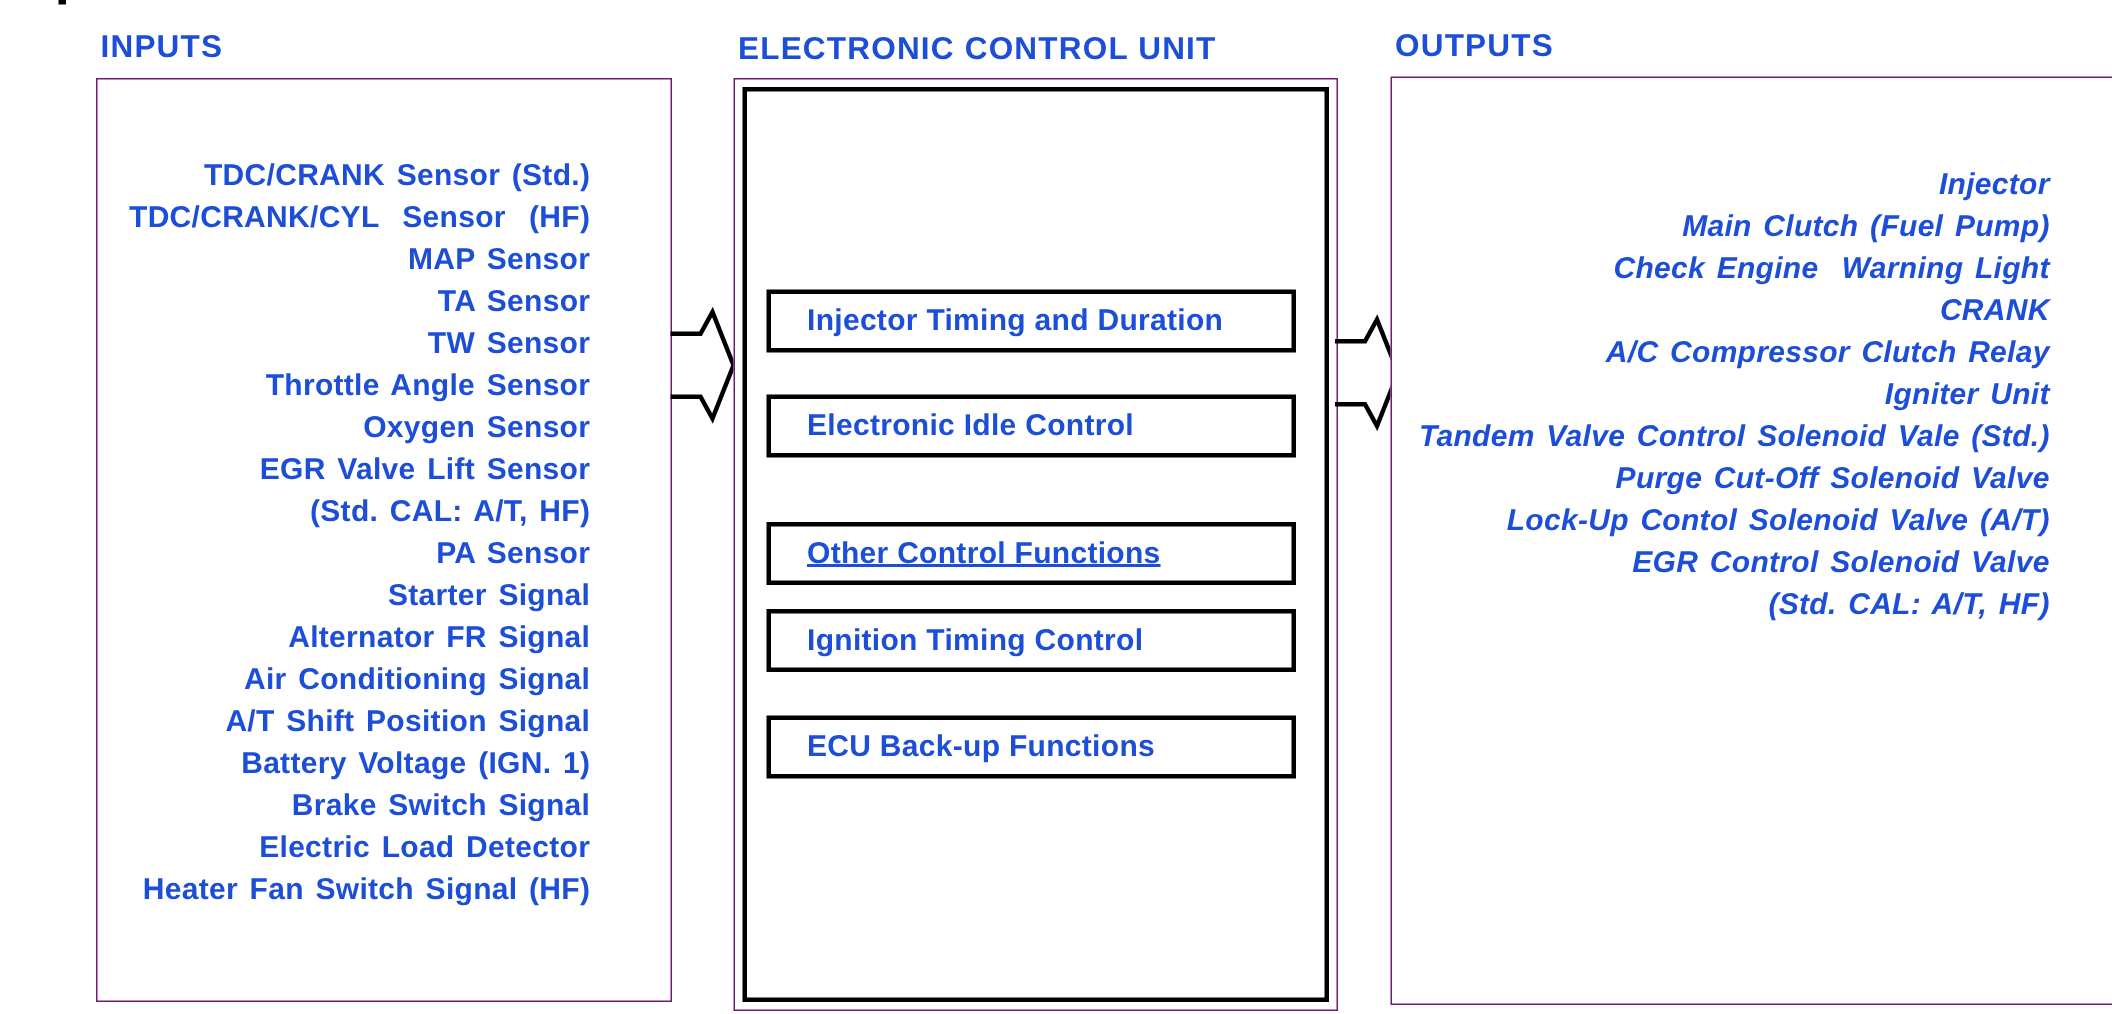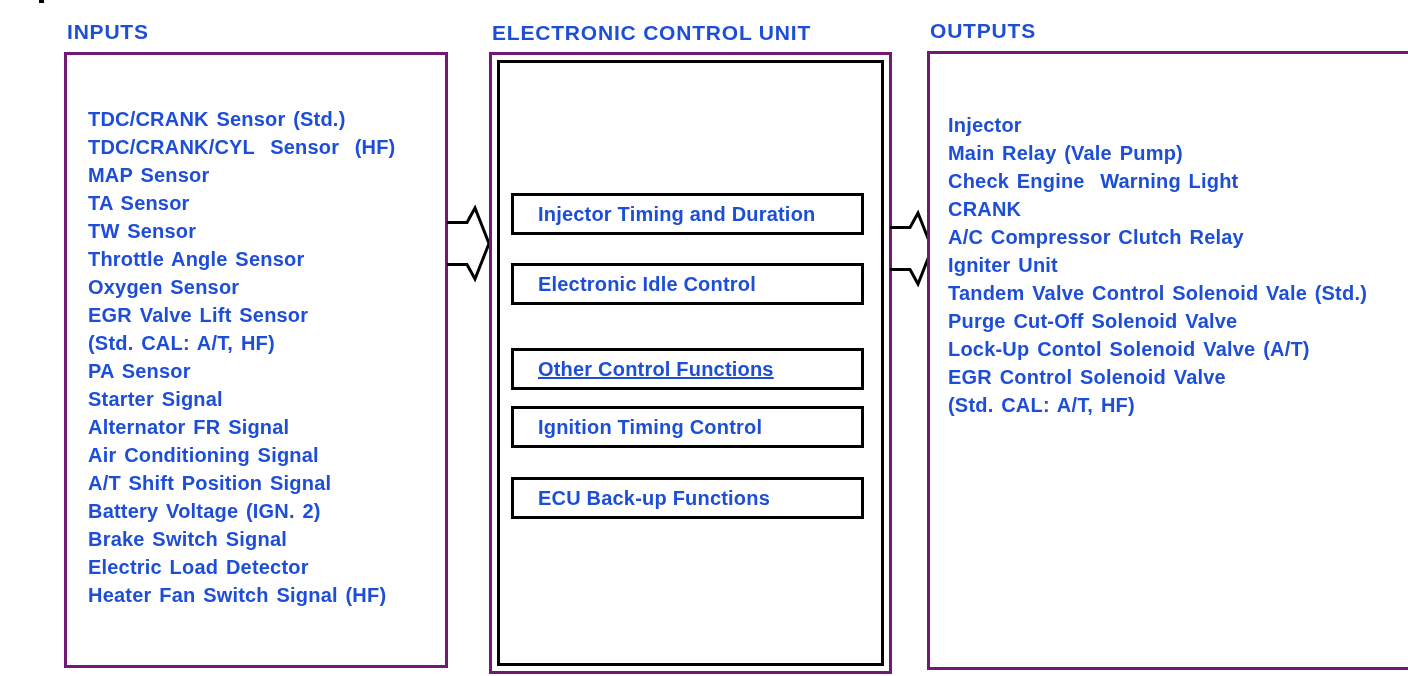--- a/index.html
+++ b/index.html
@@ -23,22 +23,23 @@
     font-weight: 700;
     letter-spacing: 0.8px;
     white-space: pre;
   }
   #inputs-title  { left: 30px;  top: 20px; }
   #ecu-title     { left: 455px; top: 21px; }
   #outputs-title { left: 893px; top: 19px; }
 
   .box {
     position: absolute;
-    border: 3px solid #701a75;
+    border: 1px solid #701a75;
     background: #ffffff;
+    text-align: right;
   }
   #inputs-box  { left: 27px;  top: 52px; width: 384px; height: 616px; }
   #ecu-outer   { left: 452px; top: 52px; width: 403px; height: 622px; }
   #ecu-inner   { position: absolute; left: 5px; top: 5px; right: 5px; bottom: 5px;
                  border: 3px solid #000000; background: #ffffff; }
   #outputs-box { left: 890px; top: 51px; width: 504px; height: 619px; }
 
   ul.plain {
     position: absolute;
     margin: 0; padding: 0;
@@ -105,21 +106,21 @@
       <li>TW Sensor</li>
       <li>Throttle Angle Sensor</li>
       <li>Oxygen Sensor</li>
       <li>EGR Valve Lift Sensor</li>
       <li>(Std. CAL: A/T, HF)</li>
       <li>PA Sensor</li>
       <li>Starter Signal</li>
       <li>Alternator FR Signal</li>
       <li>Air Conditioning Signal</li>
       <li>A/T Shift Position Signal</li>
-      <li>Battery Voltage (IGN. 2)</li>
+      <li>Battery Voltage (IGN. 1)</li>
       <li>Brake Switch Signal</li>
       <li>Electric Load Detector</li>
       <li>Heater Fan Switch Signal (HF)</li>
     </ul>
   </div>
 
   <svg class="arrow" id="arrow-left" width="45" height="81" viewBox="0 0 45 81">
     <path d="M 1 19.5 L 21 19.5 L 29 5 L 43 40.5 L 29 76 L 21 61.5 L 1 61.5" fill="none" stroke="#000000" stroke-width="3" stroke-linejoin="miter"></path>
   </svg>
 
@@ -132,23 +133,23 @@
   <div class="fn-box" id="fn-2">Other Control Functions</div>
   <div class="fn-box" id="fn-4">ECU Back-up Functions</div>
   <div class="fn-box" id="fn-3">Ignition Timing Control</div>
 
   <svg class="arrow" id="arrow-right" width="45" height="81" viewBox="0 0 45 81">
     <path d="M 1 19.5 L 21 19.5 L 29 5 L 43 40.5 L 29 76 L 21 61.5 L 1 61.5" fill="none" stroke="#000000" stroke-width="3" stroke-linejoin="miter"></path>
   </svg>
 
   <h2 class="hdr" id="outputs-title">OUTPUTS</h2>
   <div class="box" id="outputs-box">
-    <ul class="plain" id="outputs-list" style="left:18px; top:57px;">
+    <ul class="plain" id="outputs-list" style="left:18px; top:57px;font-style:italic;">
       <li>Injector</li>
-      <li>Main Relay (Vale Pump)</li>
+      <li>Main Clutch (Fuel Pump)</li>
       <li>Check Engine  Warning Light</li>
       <li>CRANK</li>
       <li>A/C Compressor Clutch Relay</li>
       <li>Igniter Unit</li>
       <li class="condensed">Tandem Valve Control Solenoid Vale (Std.)</li>
       <li>Purge Cut-Off Solenoid Valve</li>
       <li class="condensed">Lock-Up Contol Solenoid Valve (A/T)</li>
       <li>EGR Control Solenoid Valve</li>
       <li>(Std. CAL: A/T, HF)</li>
     </ul>

